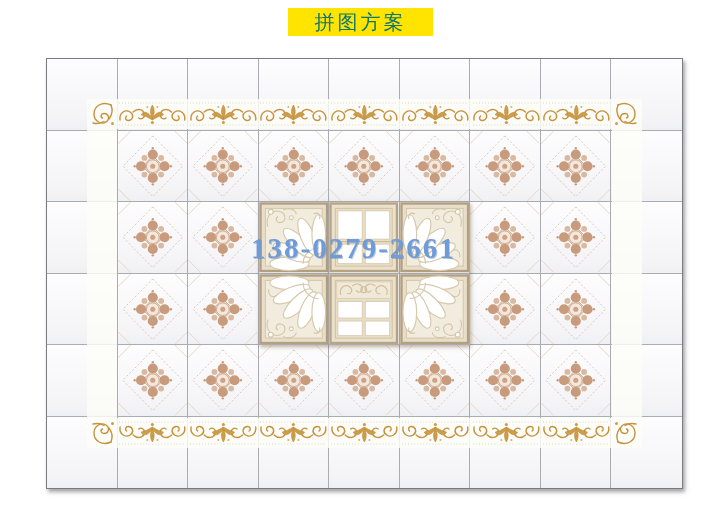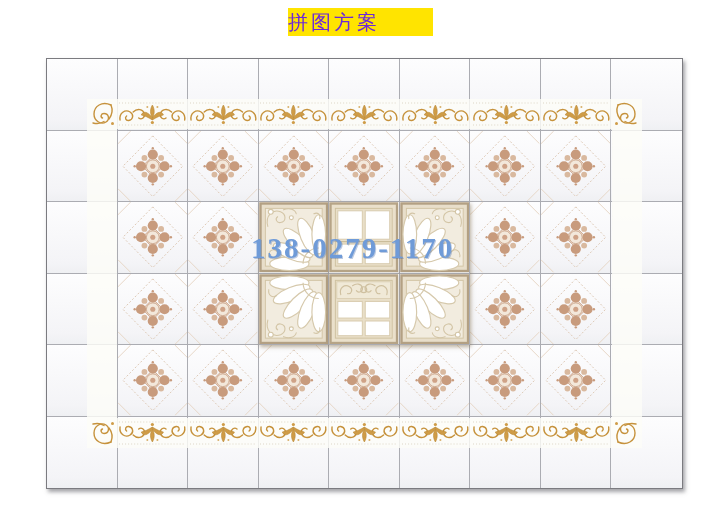--- a/index.html
+++ b/index.html
@@ -3,22 +3,22 @@
 <meta charset="utf-8">
 <style>
   html,body{margin:0;padding:0;}
   body{
     width:720px;height:505px;position:relative;background:#ffffff;
     font-family:"Liberation Sans",sans-serif;overflow:hidden;
   }
   
   .banner{
     position:absolute;left:288px;top:8px;width:145px;height:28px;
-    background:#ffe400;display:flex;align-items:center;
-    font-size:20px;letter-spacing:3px;color:#6d28d9;font-weight:500;
+    background:#ffe400;display:flex;align-items:center;justify-content:center;
+    font-size:20px;letter-spacing:3px;color:#0f766e;font-weight:500;
   }
   
   .panel{
     position:absolute;left:46px;top:58px;width:635px;height:429px;
     border:1px solid #7b7b80;background:#ffffff;
     box-shadow:2px 3px 4px rgba(88,88,94,.55);
   }
   .grid{
     position:absolute;inset:0;display:grid;
     grid-template-columns:repeat(9,1fr);grid-template-rows:repeat(6,1fr);
@@ -436,13 +436,13 @@
         <use href="#sym-corner"></use>
       </svg>
   </div>
   <div class="corner corner-br">
     <svg viewBox="0 0 30 30">
         <use href="#sym-corner"></use>
       </svg>
   </div>
 </div>
 
-<div class="watermark">138-0279-1170</div>
+<div class="watermark">138-0279-2661</div>
 
 </body></html>

